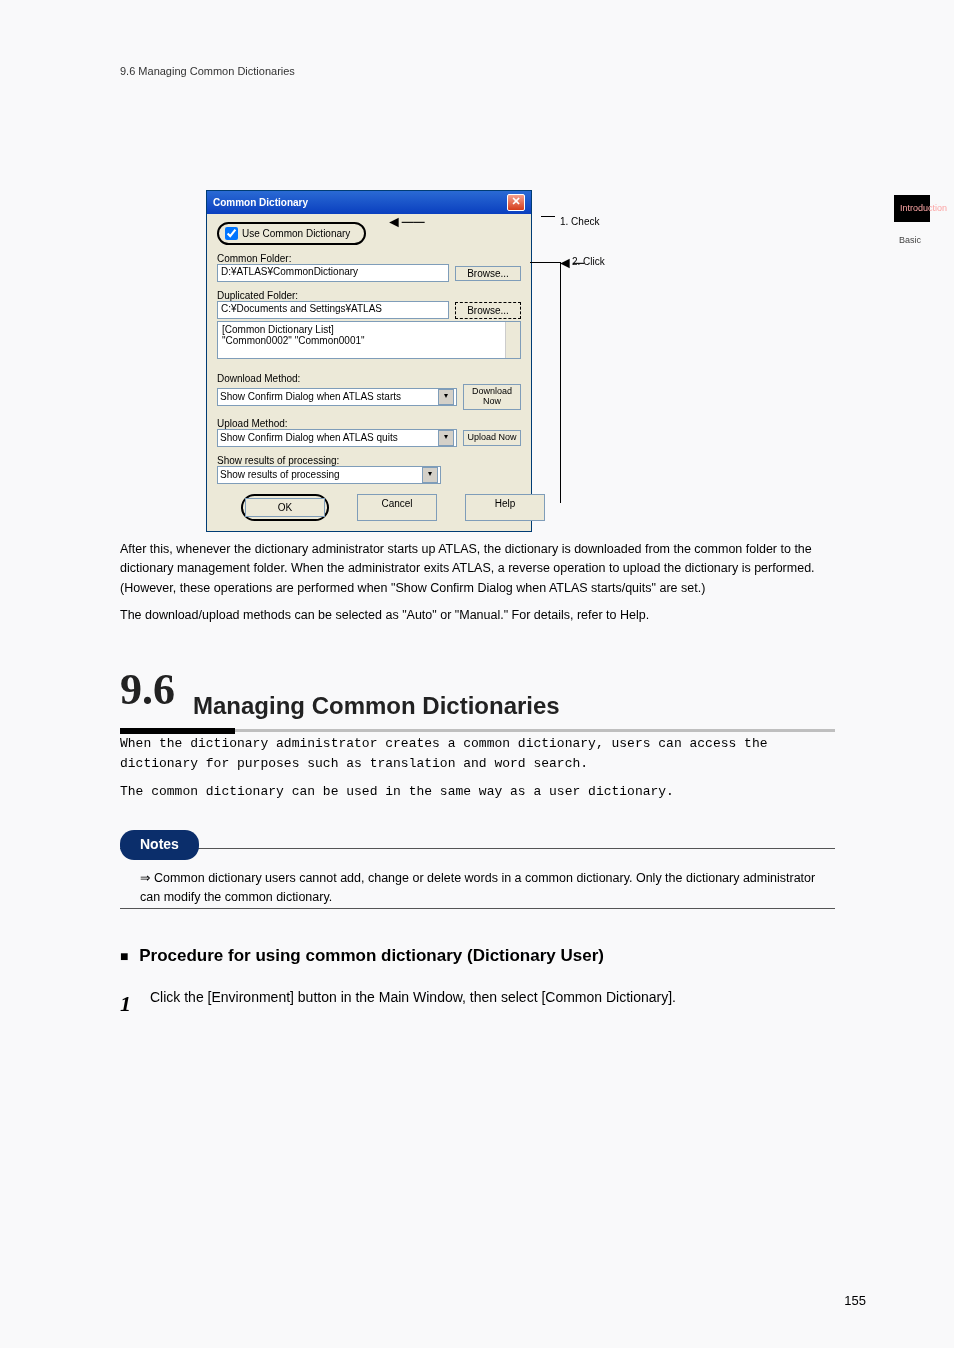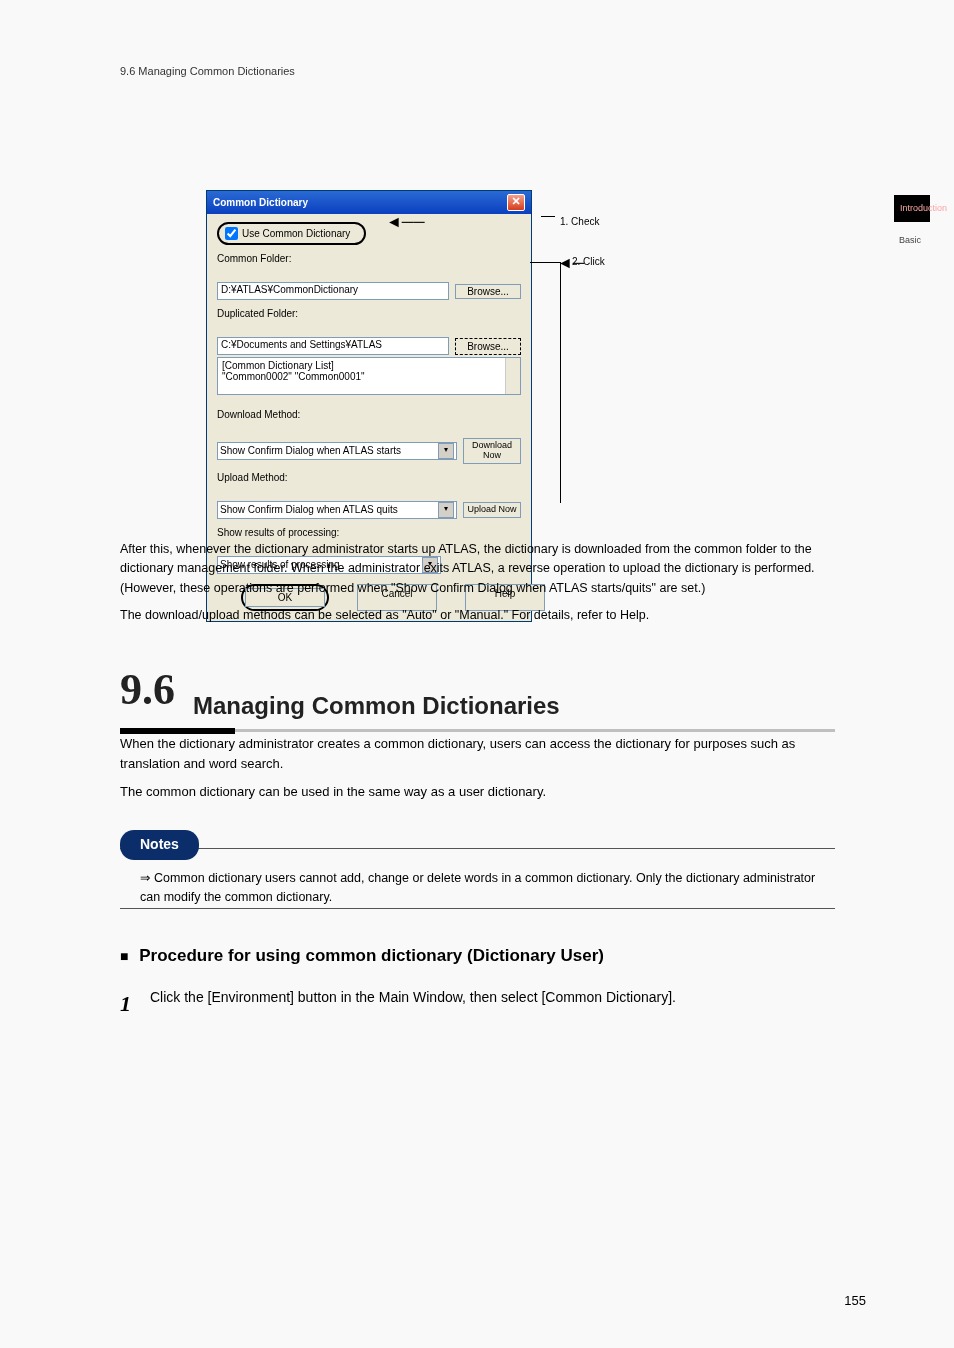--- a/index.html
+++ b/index.html
@@ -83,21 +83,21 @@
     border: 2px solid #000;
     border-radius: 12px;
     padding: 3px 14px 3px 6px;
   }
   .check-row input { margin: 0 4px 0 0; }
   .lbl { margin-top: 8px; display: block; }
   .field-row {
     display: flex;
     align-items: center;
     gap: 6px;
-    margin-top: 18px;
+    margin-top: 0;
   }
   .txt {
     flex: 1;
     border: 1px solid #7f9db9;
     background: #fff;
     padding: 1px 3px;
     height: 14px;
     font-size: 10px;
   }
   .btn {
@@ -215,21 +215,21 @@
     flex: 1;
   }
   .sec-rule {
     height: 6px;
     display: flex;
     margin-top: 4px;
   }
   .sec-rule .dark { background: #000; width: 115px; height: 6px; }
   .sec-rule .light { background: #bfbfbf; flex: 1; height: 6px; margin-bottom: 2px; align-self: flex-end; height:3px;}
   .sub-lead {
-    font-family: Liberation Sans, sans-serif;
+    font-family: Liberation Mono, monospace;
     font-size: 13px;
     margin-top: 22px;
   }
   .notes-box {
     margin-top: 28px;
   }
   .notes-pill {
     display: inline-block;
     background: #0b2e6b;
     color: #fff;

